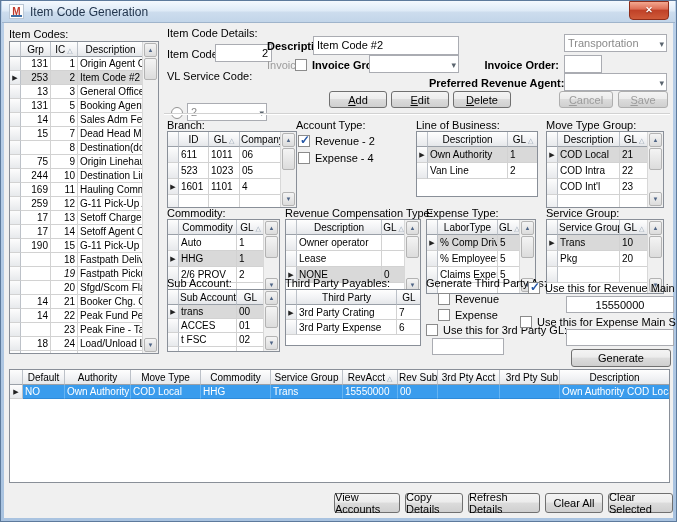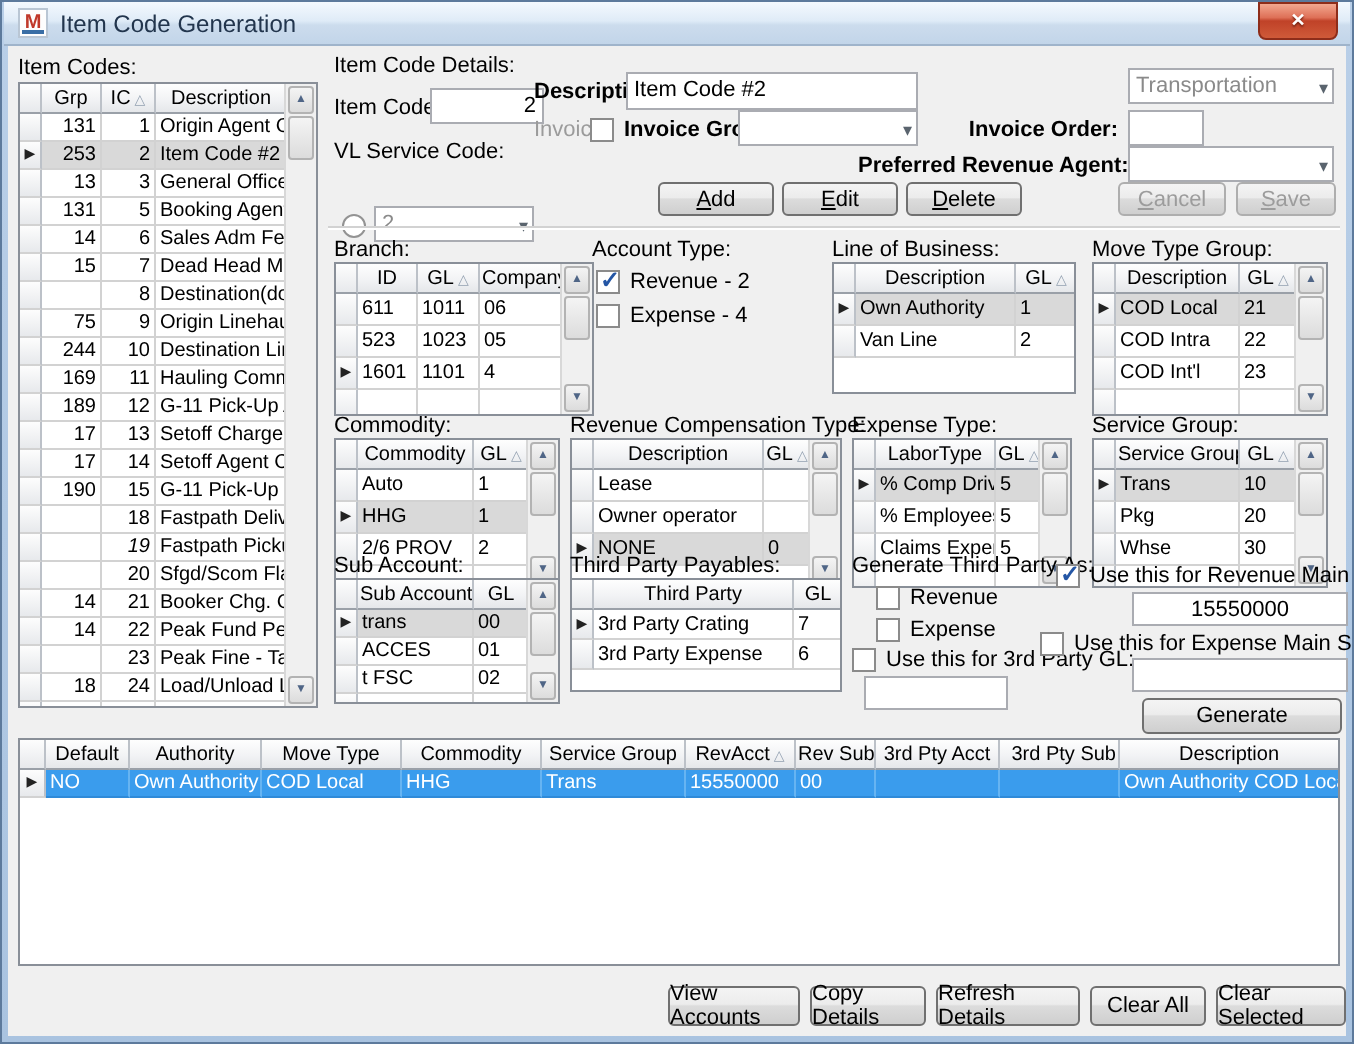--- a/index.html
+++ b/index.html
@@ -152,21 +152,21 @@
         <div class="tcell" style="width: 66px;">Destination Lineh</div>
       </div>
       <div class="trow">
         <div class="tcell mcell" style="width: 11px;"></div>
         <div class="tcell arr" style="width: 30px;">169</div>
         <div class="tcell arr" style="width: 27px;">11</div>
         <div class="tcell" style="width: 66px;">Hauling Commis</div>
       </div>
       <div class="trow">
         <div class="tcell mcell" style="width: 11px;"></div>
-        <div class="tcell arr" style="width: 30px;">189</div>
+        <div class="tcell arr" style="width: 30px;">259</div>
         <div class="tcell arr" style="width: 27px;">12</div>
         <div class="tcell" style="width: 66px;">G-11 Pick-Up Age</div>
       </div>
       <div class="trow">
         <div class="tcell mcell" style="width: 11px;"></div>
         <div class="tcell arr" style="width: 30px;">17</div>
         <div class="tcell arr" style="width: 27px;">13</div>
         <div class="tcell" style="width: 66px;">Setoff Charge To</div>
       </div>
       <div class="trow">
@@ -428,28 +428,28 @@
 
   <div class="lbl" style="left:284px;top:206px">Revenue Compensation Type:</div>
   <div class="grid" style="left:284px;top:218px;width:136px;height:75px;--rh:16px">
       <div class="trow thead">
         <div class="tcell mcell hcell" style="width: 11px;"></div>
         <div class="tcell hcell" style="width: 85px;">Description</div>
         <div class="tcell hcell" style="width: 24px;">GL<span class="sort">△</span></div>
       </div>
       <div class="trow">
         <div class="tcell mcell" style="width: 11px;"></div>
+        <div class="tcell" style="width: 85px;">Owner operator</div>
+        <div class="tcell" style="width: 24px;"></div>
+      </div>
+      <div class="trow">
+        <div class="tcell mcell" style="width: 11px;"></div>
         <div class="tcell" style="width: 85px;">Lease</div>
         <div class="tcell" style="width: 24px;"></div>
       </div>
-      <div class="trow">
-        <div class="tcell mcell" style="width: 11px;"></div>
-        <div class="tcell" style="width: 85px;">Owner operator</div>
-        <div class="tcell" style="width: 24px;"></div>
-      </div>
       <div class="trow graysel">
         <div class="tcell mcell" style="width: 11px;">▶</div>
         <div class="tcell" style="width: 85px;">NONE</div>
         <div class="tcell" style="width: 24px;">0</div>
       </div>
       <div class="vscroll">
         <div class="vsb up">▲</div>
         <div class="vsb thumb"></div>
         <div class="vsb down">▼</div>
       </div>
@@ -498,25 +498,20 @@
       </div>
       <div class="trow graysel">
         <div class="tcell mcell" style="width: 11px;">▶</div>
         <div class="tcell" style="width: 62px;">Trans</div>
         <div class="tcell" style="width: 29px;">10</div>
       </div>
       <div class="trow">
         <div class="tcell mcell" style="width: 11px;"></div>
         <div class="tcell" style="width: 62px;">Pkg</div>
         <div class="tcell" style="width: 29px;">20</div>
-      </div>
-      <div class="trow">
-        <div class="tcell mcell" style="width: 11px;"></div>
-        <div class="tcell" style="width: 62px;">Whse</div>
-        <div class="tcell" style="width: 29px;">30</div>
       </div>
       <div class="trow">
         <div class="tcell mcell" style="width: 11px;"></div>
         <div class="tcell" style="width: 62px;"></div>
         <div class="tcell" style="width: 29px;"></div>
       </div>
       <div class="vscroll">
         <div class="vsb up">▲</div>
         <div class="vsb thumb"></div>
         <div class="vsb down">▼</div>

